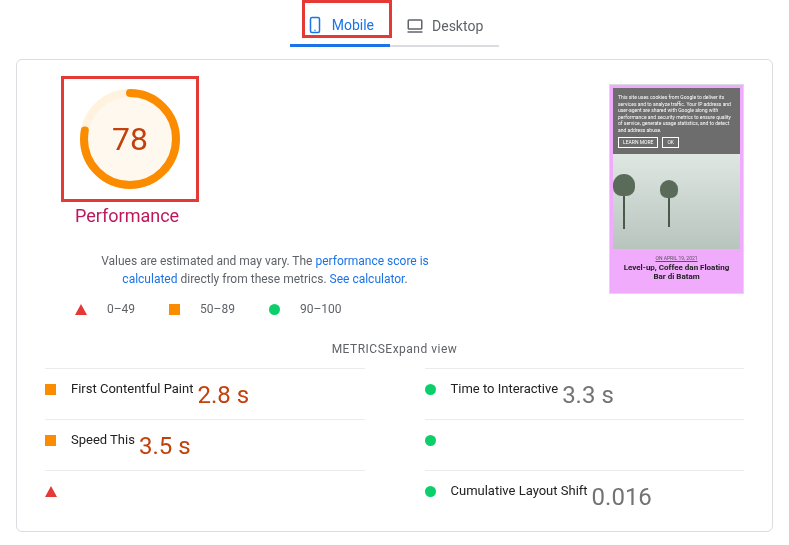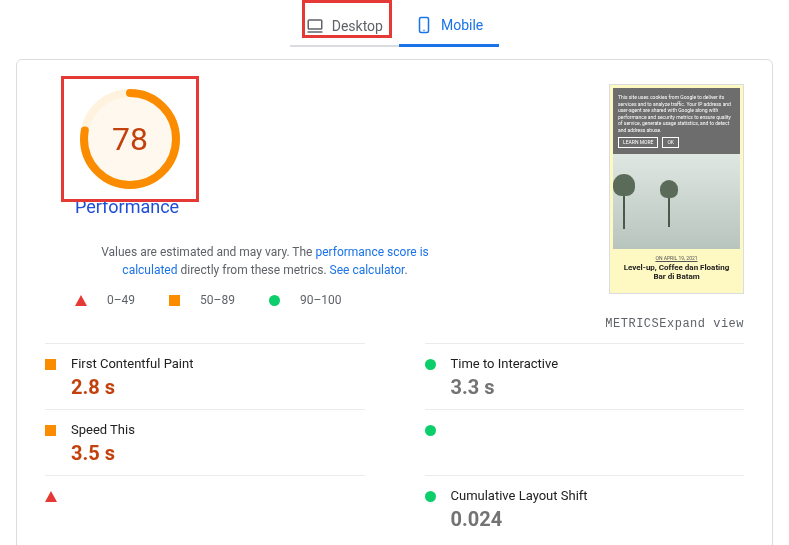--- a/index.html
+++ b/index.html
@@ -14,70 +14,70 @@
   .card { margin: 12px 16px 0; border: 1px solid #dadce0; border-radius: 6px; padding: 24px 28px 10px; position: relative; }
   .top { display: flex; justify-content: space-between; align-items: flex-start; }
   .score-col { flex: 1; display: flex; flex-direction: column; max-width: 420px; margin-left: 30px; }
   .gauge-wrap { position: relative; }
   .gauge { width: 110px; height: 110px; position: relative; }
   .gauge svg { transform: rotate(-90deg); }
   .gauge-bg { fill: none; stroke: #fff3e0; stroke-width: 8; }
   .gauge-arc { fill: none; stroke: #fb8c00; stroke-width: 8; stroke-linecap: round; }
   .gauge-fill { fill: #fff8ef; }
   .gauge-num { position: absolute; inset: 0; display: flex; align-items: center; justify-content: center; font-size: 32px; color: #c2410c; font-weight: 400; }
-  .perf-label { margin-top: 2px; font-size: 18px; color: #1d4ed8; }
+  .perf-label { margin-top: 11px; font-size: 18px; color: #be185d; }
   .desc { margin-top: 26px; font-size: 12px; color: #5f6368; text-align: center; line-height: 1.5; max-width: 380px; }
   .desc a { color: #1a73e8; text-decoration: none; }
   .legend { display: flex; gap: 34px; margin-top: 14px; font-size: 12px; color: #5f6368; align-items: center; }
   .legend-item { display: flex; align-items: center; gap: 20px; }
   .tri-red { width: 0; height: 0; border-left: 6px solid transparent; border-right: 6px solid transparent; border-bottom: 11px solid #e53935; }
   .sq-orange { width: 11px; height: 11px; background: #fb8c00; }
   .circ-green { width: 11px; height: 11px; border-radius: 50%; background: #0cce6b; }
-  .preview { width: 135px; border: 1px solid #dadce0; padding: 3px; background: #fef9c3; }
+  .preview { width: 135px; border: 1px solid #dadce0; padding: 3px; background: #f0abfc; }
   .pv-banner { background: #6d6d6d; color: #fff; font-size: 5px; padding: 6px 5px; line-height: 1.3; }
   .pv-btns { display:flex; gap:4px; margin-top:4px; }
   .pv-btn { border:1px solid #fff; padding:1px 4px; font-size:5px; }
   .pv-img { height: 95px; background: linear-gradient(#dfe7e2, #b8c4be); position: relative; overflow: hidden; }
   .pv-tree { position:absolute; bottom:20px; left:10px; width:2px; height:40px; background:#4a5a4a; }
   .pv-tree::before { content:""; position:absolute; top:-15px; left:-10px; width:22px; height:22px; background:#5a6b5a; border-radius:50% 50% 40% 40%; }
   .pv-tree2 { left:55px; bottom:22px; height:35px; }
   .pv-tree2::before { width:18px; height:18px; left:-8px; top:-12px; }
   .pv-cap { text-align:center; padding: 6px 4px 8px; }
   .pv-date { font-size: 5px; color:#555; text-decoration: underline; }
   .pv-title { font-size: 8px; font-weight: bold; line-height:1.2; margin-top:2px; }
-  .metrics-hdr { display: flex; justify-content: flex-end; align-items: center; margin-top: 10px; font-size: 12px; color: #5f6368; letter-spacing: 0.5px; font-family: Liberation Mono, monospace; }
+  .metrics-hdr { display: flex; justify-content: center; align-items: center; margin-top: 26px; font-size: 12px; color: #5f6368; letter-spacing: 0.5px; }
   .metrics-grid { display: grid; grid-template-columns: 1fr 1fr; column-gap: 60px; margin-top: 12px; }
   .metric { border-top: 1px solid #ebebeb; padding: 12px 0 10px; display: flex; gap: 12px; }
   .metric-icon { flex: 0 0 14px; margin-top: 3px; }
-  .metric-body { display:flex; flex-direction:column; gap:4px; }
+  .metric-body { display:flex; flex-direction:row; gap:4px; }
   .metric-name { font-size: 13px; color: #212121; }
-  .metric-val { font-size: 20px; font-weight: bold; }
+  .metric-val { font-size: 24px; }
   .val-orange { color: #c2410c; }
   .val-red { color: #d93025; }
   .val-green { color: #737373; }
   .expand { color:#5f6368; font-size:12px; cursor:pointer; }
 </style>
 </head>
 <body>
 
 <div class="tabs-wrap">
   <div class="tabs">
+    <div class="tab active">
+      <svg viewBox="0 0 24 24">
+          <rect x="6" y="2" width="12" height="20" rx="2" fill="none" stroke="#1a73e8" stroke-width="2"></rect>
+          <circle cx="12" cy="19" r="1" fill="#1a73e8"></circle>
+        </svg>
+      <span>Mobile</span>
+    </div>
     <div class="tab inactive">
       <svg viewBox="0 0 24 24">
           <rect x="3" y="4" width="18" height="12" rx="1" fill="none" stroke="#5f6368" stroke-width="2"></rect>
           <path d="M2 20h20" stroke="#5f6368" stroke-width="2"></path>
         </svg>
       <span>Desktop</span>
-    </div>
-    <div class="tab active">
-      <svg viewBox="0 0 24 24">
-          <rect x="6" y="2" width="12" height="20" rx="2" fill="none" stroke="#1a73e8" stroke-width="2"></rect>
-          <circle cx="12" cy="19" r="1" fill="#1a73e8"></circle>
-        </svg>
-      <span>Mobile</span>
     </div>
   </div>
   <div class="hl-red" style="left:302px; top:0; width:90px; height:38px;"></div>
 </div>
 
 <div class="card">
   <div class="top">
     <div class="score-col">
       <div class="gauge-wrap">
         <div class="gauge">
@@ -171,17 +171,17 @@
       <div class="metric-icon">
           <div class="tri-red"></div>
         </div>
     </div>
     <div class="metric">
       <div class="metric-icon">
           <div class="circ-green"></div>
         </div>
       <div class="metric-body">
           <span class="metric-name">Cumulative Layout Shift</span>
-          <span class="metric-val val-green">0.024</span>
+          <span class="metric-val val-green">0.016</span>
         </div>
     </div>
   </div>
 </div>
 
 </body></html>

